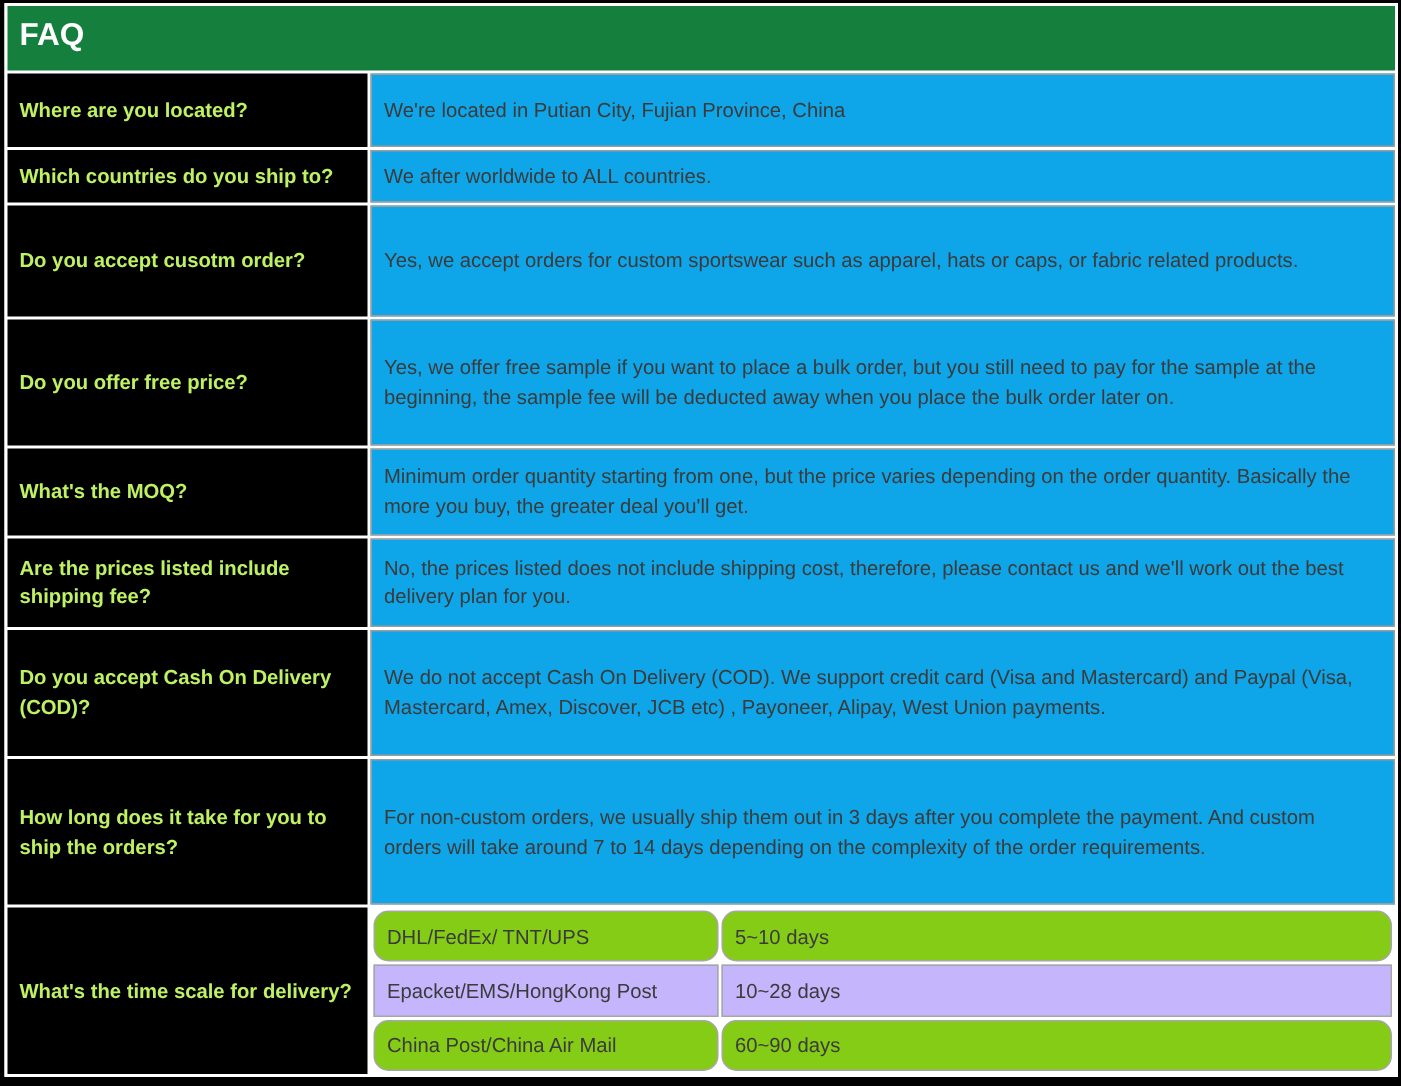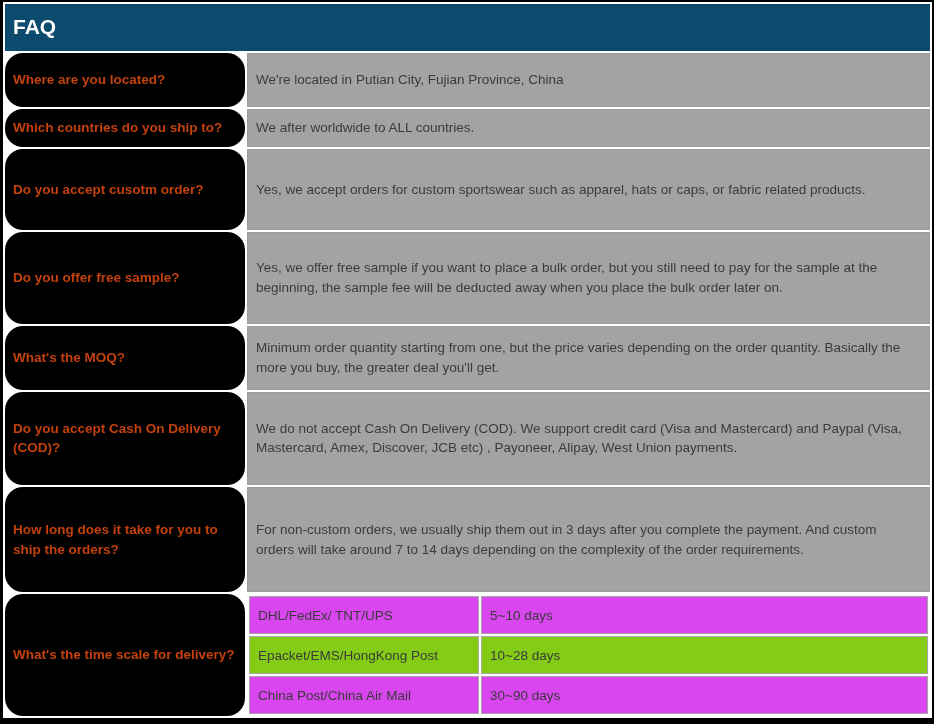--- a/index.html
+++ b/index.html
@@ -18,40 +18,39 @@
   }
   table.faq-table {
     width: 100%;
     height: 100%;
     border-collapse: separate;
     border-spacing: 2px;
     background: #ffffff;
     table-layout: fixed;
   }
   td.hdr-cell {
-    background: #0c4a6e;
+    background: #15803d;
     color: #ffffff;
     font-size: 21px;
     font-weight: bold;
     padding: 2px 8px 4px 8px;
     height: 36px;
     vertical-align: middle;
   }
   td.q {
     background: #000000;
-    color: #c2410c;
+    color: #bef264;
     font-size: 13.5px;
     font-weight: bold;
     line-height: 1.45;
     padding: 4px 4px 4px 8px;
     vertical-align: middle;
-    border-radius: 18px;
   }
   td.a {
-    background: #a3a3a3;
+    background: #0ea5e9;
     color: #3b3b3b;
     border: 1px solid #9c9c9c;
     font-size: 13.5px;
     line-height: 1.45;
     padding: 4px 14px 4px 8px;
     vertical-align: middle;
   }
   td.a-sub {
     background: #ffffff;
     border: none;
@@ -64,24 +63,24 @@
     border-collapse: separate;
     border-spacing: 2px;
     table-layout: fixed;
   }
   table.sub-table td {
     border: 1px solid #a6a6a6;
     color: #3b3b3b;
     font-size: 13.5px;
     padding: 4px 8px;
     vertical-align: middle;
-    background: #84cc16;
+    background: #c4b5fd;
     height: 27px;
   }
-  table.sub-table tr.alt td { background: #d946ef; }
+  table.sub-table tr.alt td { background: #84cc16; border-radius: 10px; }
 </style>
 </head>
 <body>
 
 <div class="faq-wrap">
   <table class="faq-table">
     <colgroup>
       <col style="width:240px">
       <col>
     </colgroup>
@@ -95,26 +94,30 @@
     </tr>
     <tr style="height:25px">
       <td class="q">Which countries do you ship to?</td>
       <td class="a">We after worldwide to ALL countries.</td>
     </tr>
     <tr style="height:62px">
       <td class="q">Do you accept cusotm order?</td>
       <td class="a">Yes, we accept orders for custom sportswear such as apparel, hats or caps, or fabric related products.</td>
     </tr>
     <tr style="height:70px">
-      <td class="q">Do you offer free sample?</td>
+      <td class="q">Do you offer free price?</td>
       <td class="a">Yes, we offer free sample if you want to place a bulk order, but you still need to pay for the sample at the beginning, the sample fee will be deducted away when you place the bulk order later on.</td>
     </tr>
     <tr style="height:48px">
       <td class="q">What's the MOQ?</td>
       <td class="a">Minimum order quantity starting from one, but the price varies depending on the order quantity. Basically the more you buy, the greater deal you'll get.</td>
+    </tr>
+    <tr style="height:48px">
+      <td class="q">Are the prices listed include shipping fee?</td>
+      <td class="a">No, the prices listed does not include shipping cost, therefore, please contact us and we'll work out the best delivery plan for you.</td>
     </tr>
     <tr style="height:71px">
       <td class="q">Do you accept Cash On Delivery (COD)?</td>
       <td class="a">We do not accept Cash On Delivery (COD). We support credit card (Visa and Mastercard) and Paypal (Visa, Mastercard, Amex, Discover, JCB etc) , Payoneer, Alipay, West Union payments.</td>
     </tr>
     <tr style="height:81px">
       <td class="q">How long does it take for you to ship the orders?</td>
       <td class="a">For non-custom orders, we usually ship them out in 3 days after you complete the payment. And custom orders will take around 7 to 14 days depending on the complexity of the order requirements.</td>
     </tr>
     <tr style="height:93px">
@@ -129,21 +132,21 @@
                 <tr class="alt">
             <td>DHL/FedEx/ TNT/UPS</td>
             <td>5~10 days</td>
           </tr>
           <tr>
             <td>Epacket/EMS/HongKong Post</td>
             <td>10~28 days</td>
           </tr>
           <tr class="alt">
             <td>China Post/China Air Mail</td>
-            <td>30~90 days</td>
+            <td>60~90 days</td>
           </tr>
         </tbody>
             </table>
       </td>
     </tr>
   </tbody>
     </table>
 </div>
 
 </body></html>

